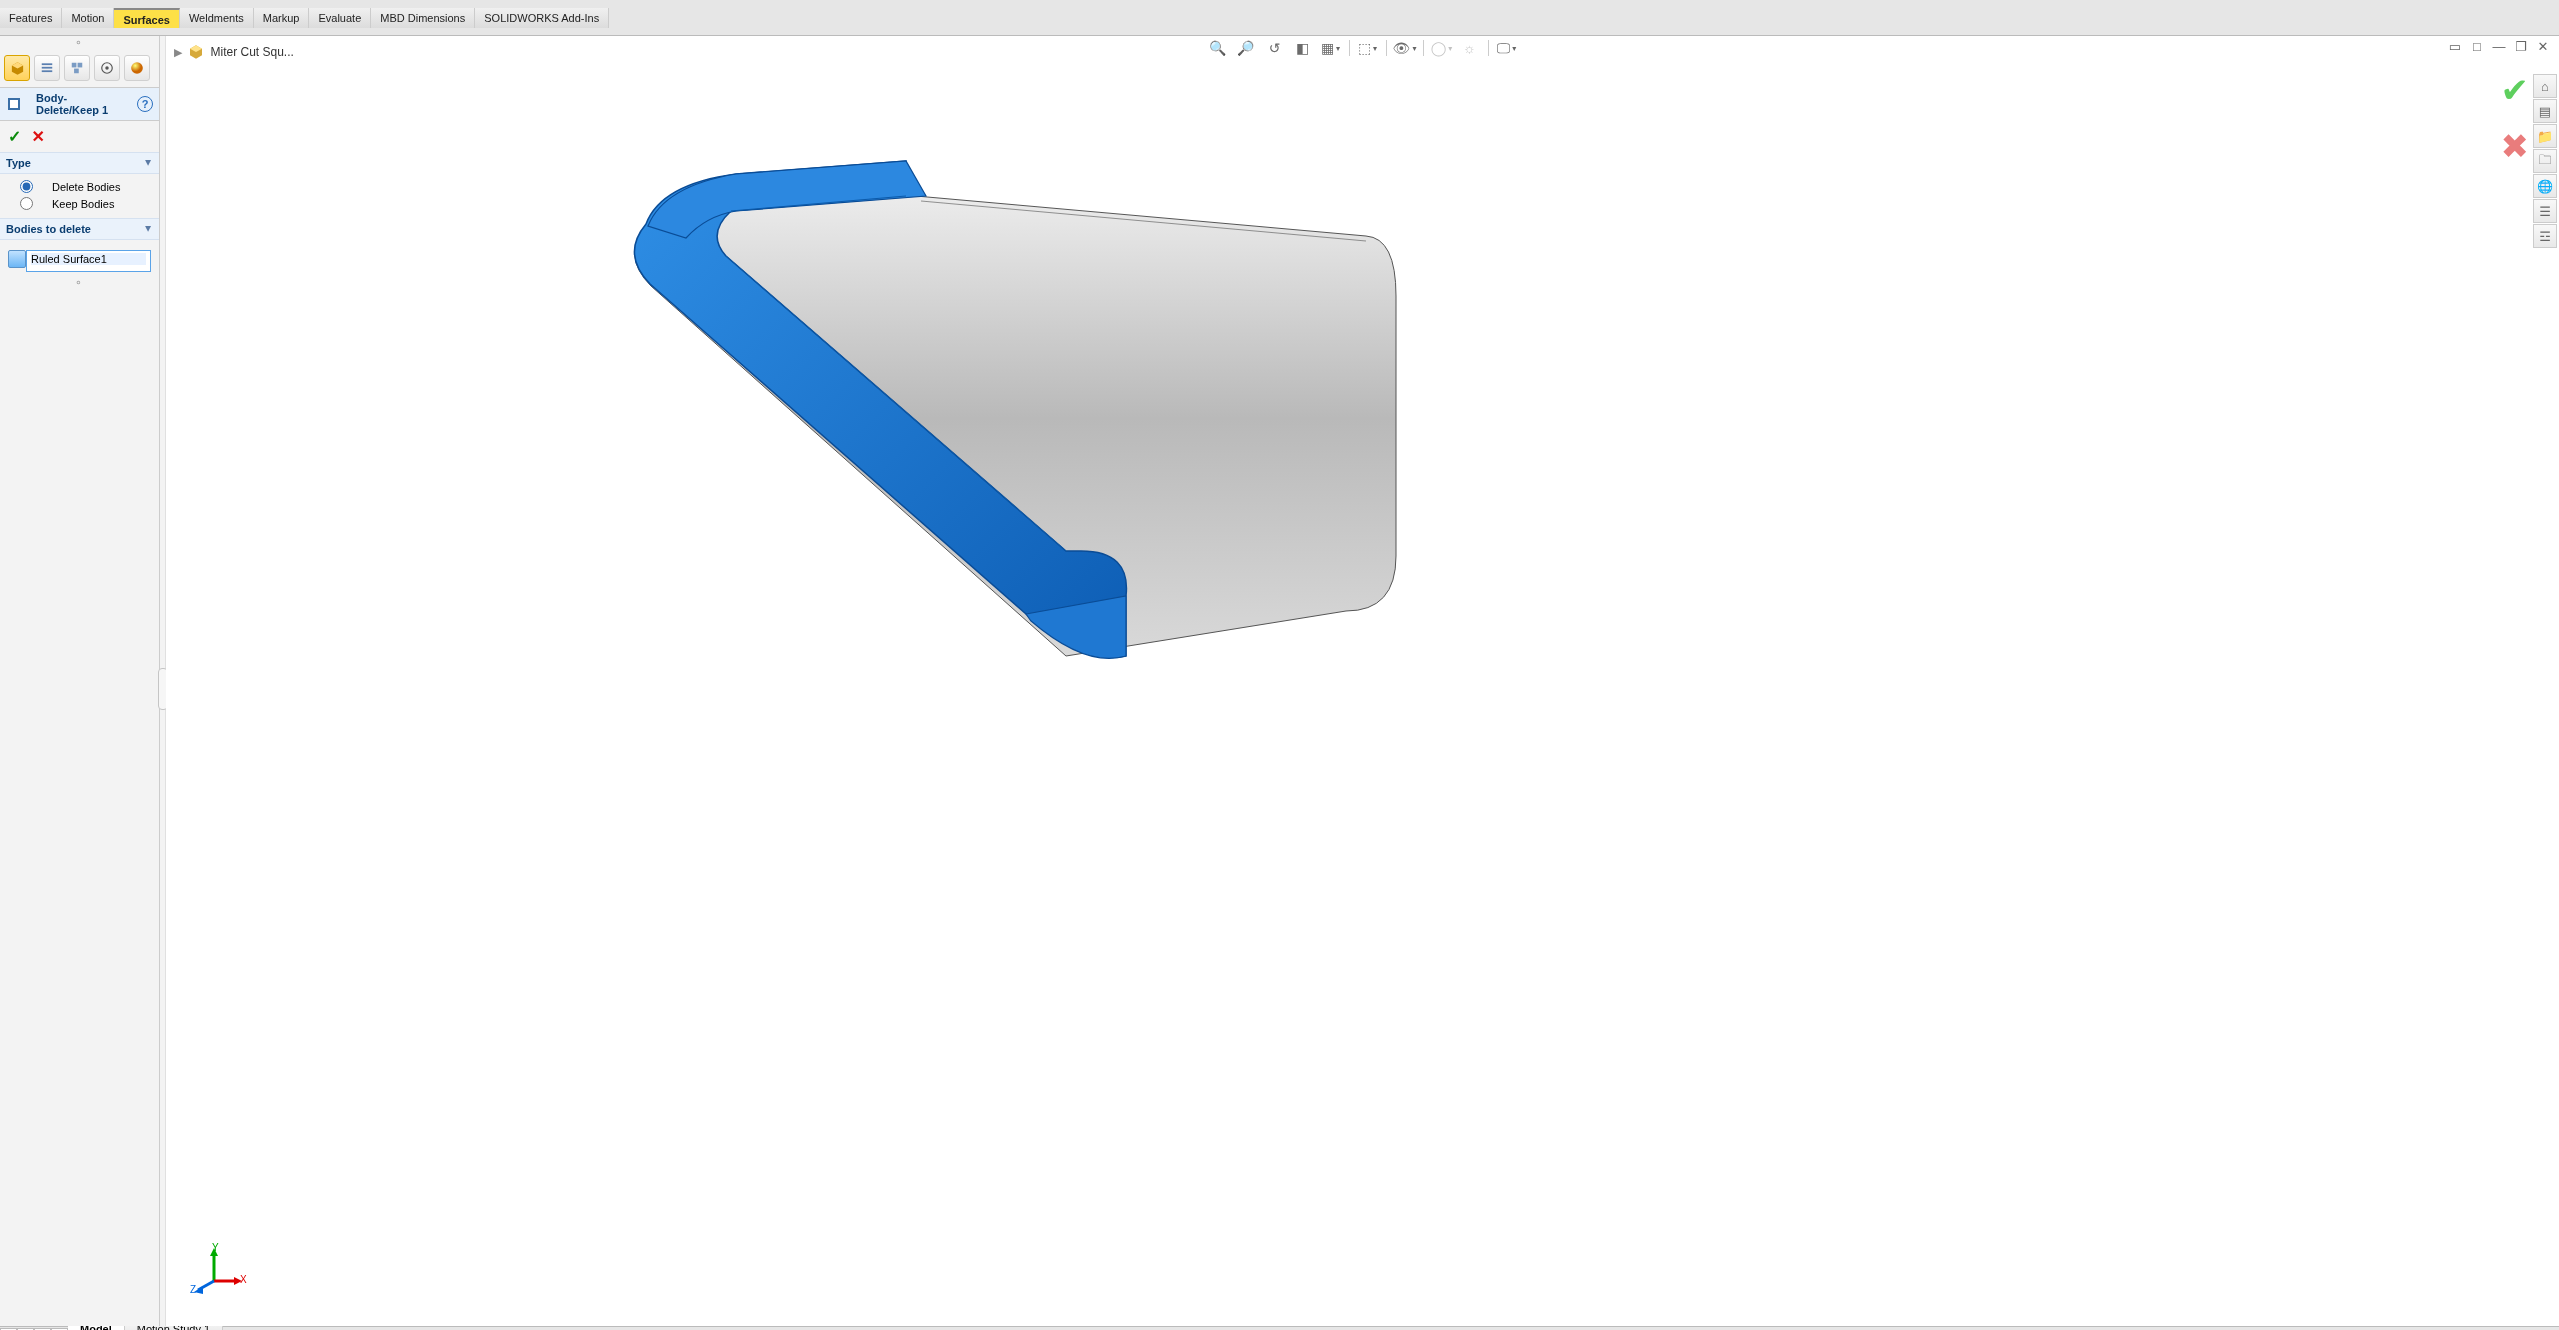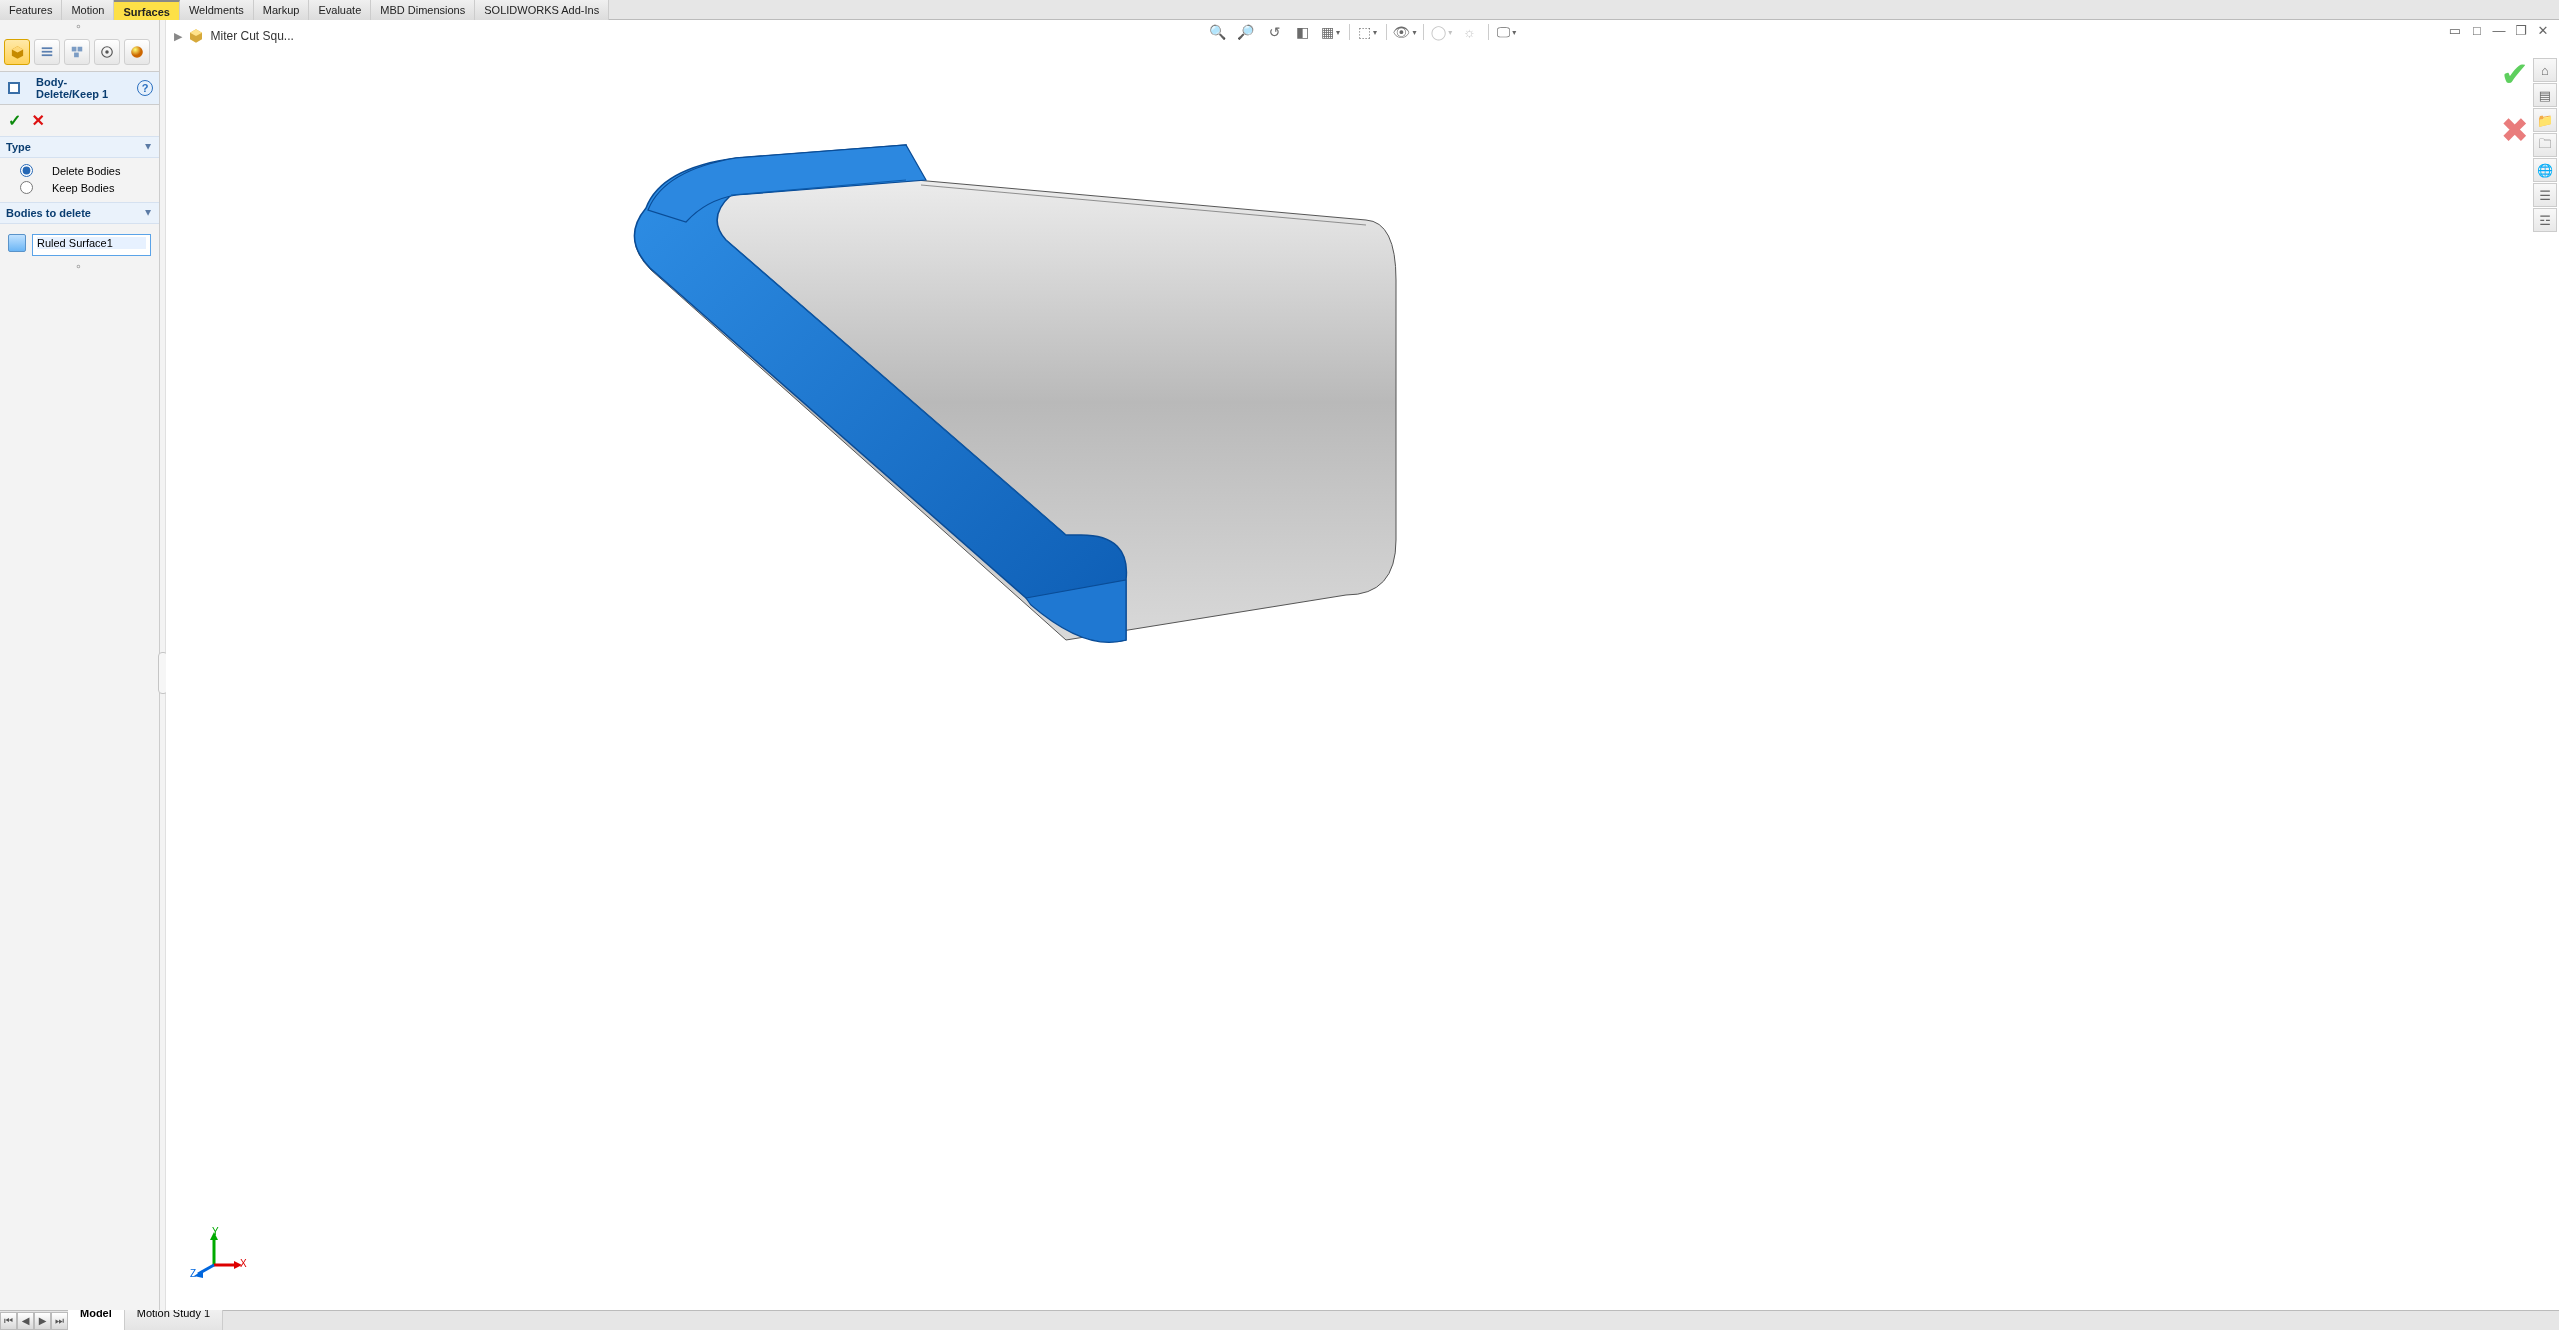--- a/index.html
+++ b/index.html
@@ -1,19 +1,19 @@
 <!DOCTYPE html>
 <html><head>
 <meta charset="utf-8">
 <style>
 * { margin:0; padding:0; box-sizing:border-box; font-family:"Segoe UI",Tahoma,sans-serif; }
 html,body { width:100%; height:100%; overflow:hidden; background:#fff; }
 
 
-.cm-tabs { display:flex; align-items:center; background:#e6e6e6; height:20px; border-bottom:1px solid #bbb; font-size:11px; }
+.cm-tabs { display:flex; align-items:center; background:#e6e6e6; height:36px; border-bottom:1px solid #bbb; font-size:11px; }
 .cm-tab { padding:0 9px; height:20px; line-height:20px; border-right:1px solid #ccc; cursor:pointer; color:#222; background:linear-gradient(#f0f0f0,#dcdcdc); }
 .cm-tab.active { background:#fde047; font-weight:bold; border-top:2px solid #888; }
 .cm-spacer { flex:1; background:#fff; }
 
 
 .root { display:flex; height:calc(100% - 20px - 20px); position:relative; }
 
 
 .left-panel { width:160px; flex:0 0 160px; border-right:1px solid #ccc; display:flex; flex-direction:column; font-size:11px; background:#f3f3f3; }
 .pm-tabs { display:flex; gap:4px; padding:6px 4px; background:#f3f3f3; }
@@ -23,21 +23,21 @@
 .pm-header .title { font-weight:bold; flex:1; color:#0a3d70; }
 .help-circle { width:16px; height:16px; border:1.5px solid #2a6fbf; color:#2a6fbf; border-radius:50%; font-size:11px; font-weight:bold; display:flex; align-items:center; justify-content:center; }
 .pm-okx { display:flex; gap:10px; padding:6px 8px; }
 .pm-okx .ok { color:#0b8a0b; font-size:16px; font-weight:bold; cursor:pointer; }
 .pm-okx .cancel { color:#d11; font-size:16px; font-weight:bold; cursor:pointer; }
 .pm-group-title { display:flex; justify-content:space-between; align-items:center; font-weight:bold; color:#0a3d70; background:#eaf2fb; padding:4px 6px; border-top:1px solid #d5e1f0; border-bottom:1px solid #d5e1f0; }
 .chevron { transform:rotate(180deg); font-size:10px; color:#5b7ba5;}
 .pm-group-body { padding:6px 8px 8px 20px; display:flex; flex-direction:column; gap:4px; }
 .radio-row { display:flex; align-items:center; gap:19px; }
 .radio-row input { accent-color:#2668b5; }
-.sel-box { margin:4px 0 0 0; display:flex; align-items:flex-start; gap:6px; }
+.sel-box { margin:4px 0 0 0; display:flex; align-items:flex-start; gap:0; }
 .sel-icon { width:18px; height:18px; background:linear-gradient(#c1e2ff,#6cb6f5); border:1px solid #5a93c9; border-radius:2px; }
 .sel-list { flex:1; min-height:22px; border:1px solid #5aa3e8; background:#fff; padding:2px 4px; }
 .sel-list .item { background:#e7f1ff; }
 .dots { text-align:center; color:#999; letter-spacing:2px; }
 .splitter-handle { width:6px; background:#f3f3f3; border-right:1px solid #e0e0e0; position:relative;}
 .splitter-handle::after{content:"";position:absolute;top:49%;left:-2px;width:8px;height:40px;border:1px solid #c5c5c5;border-radius:4px;background:#f6f6f6;}
 
 
 .gfx { flex:1; position:relative; background:#fff; overflow:hidden; }
 .breadcrumb { position:absolute; top:8px; left:8px; display:flex; align-items:center; gap:6px; font-size:12px; color:#333;}

